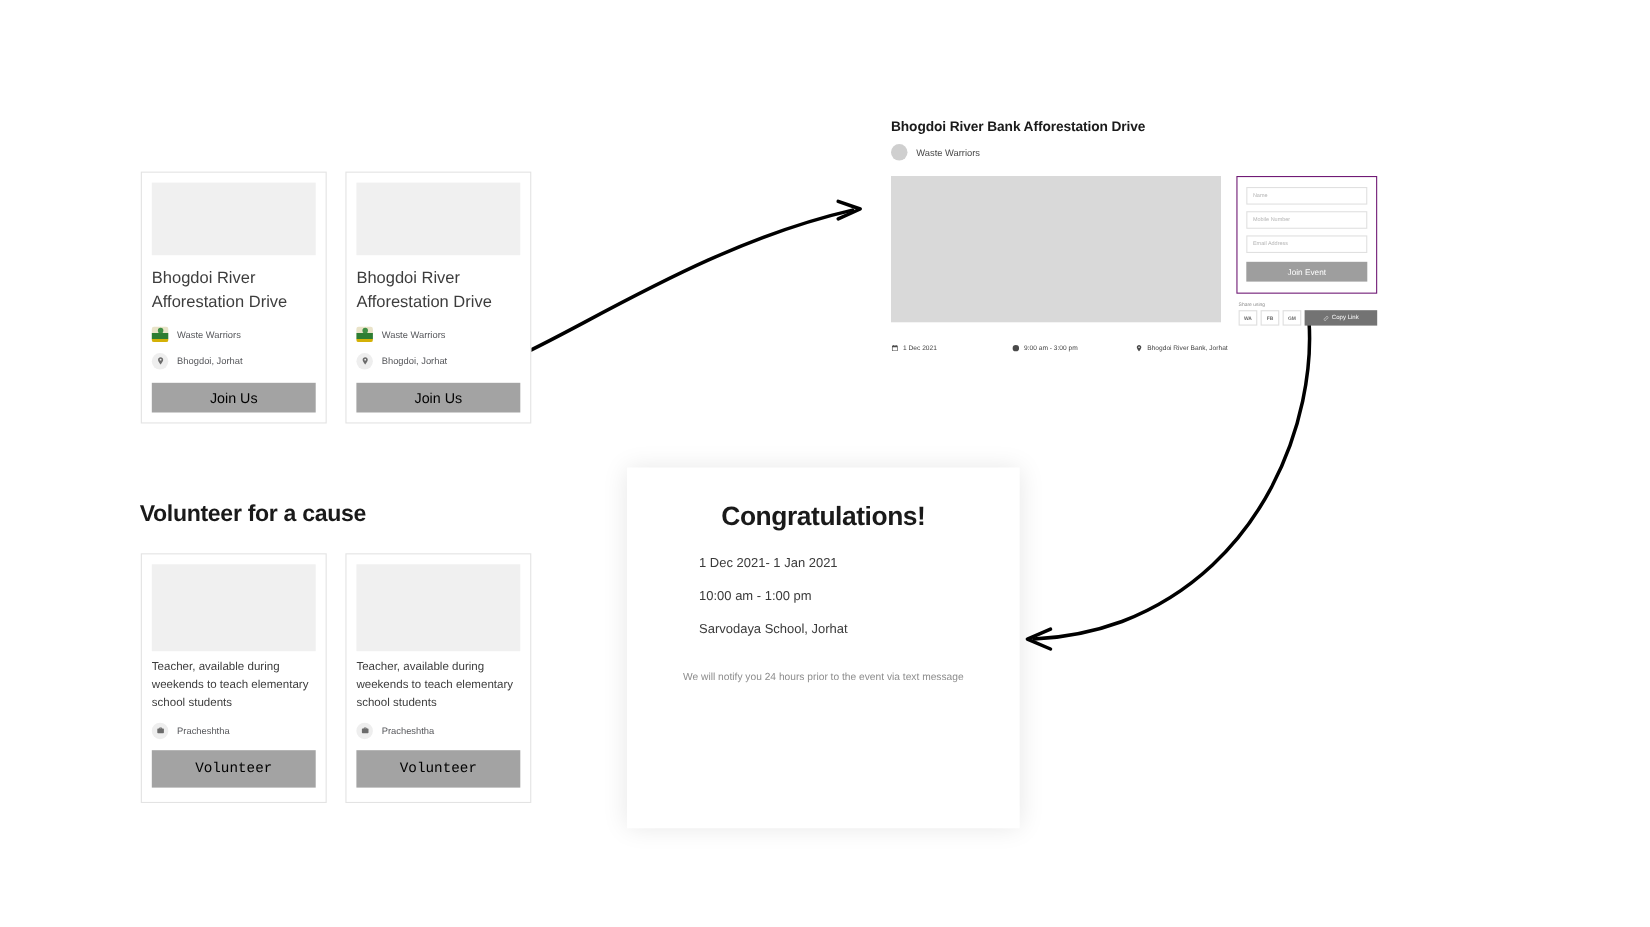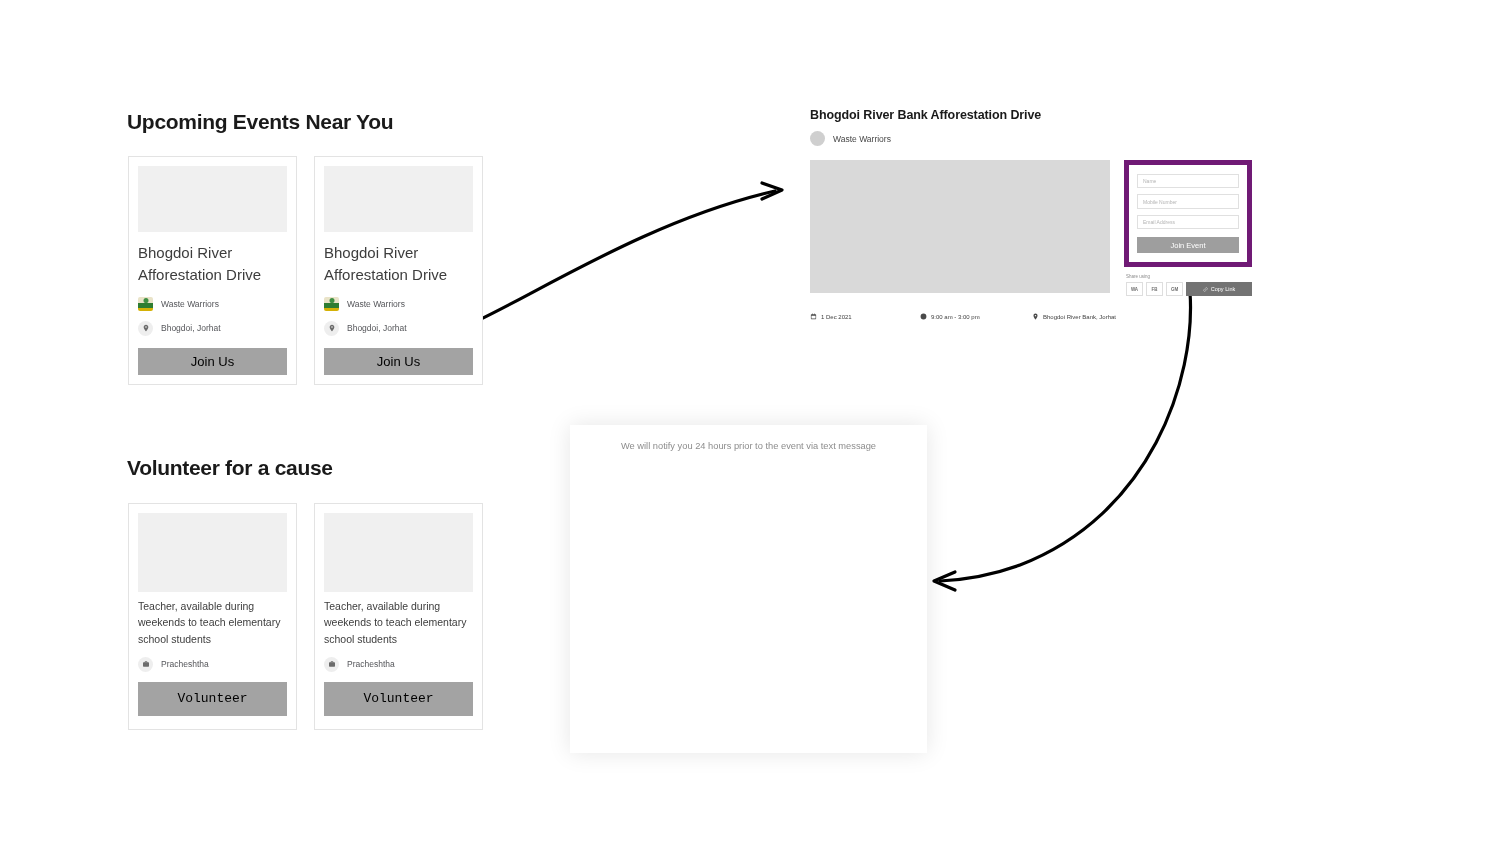--- a/index.html
+++ b/index.html
@@ -113,21 +113,21 @@
   }
   #detail-org-row { display: flex; align-items: center; gap: 8px; margin-top: 9px; }
   #detail-org-avatar { width: 15px; height: 15px; border-radius: 50%; background: #cfcfcf; flex: none; }
   #detail-org-name { font-size: 8.5px; color: #474747; }
 
   #detail-body { display: flex; gap: 14px; margin-top: 14px; }
   #detail-hero { width: 300px; height: 133px; background: #d9d9d9; flex: none; }
 
   #join-card {
     width: 128px; height: 107px;
-    border: 5px solid #701a75; background: #fff;
+    border: 1px solid #701a75; background: #fff;
     padding: 9px 8px; display: flex; flex-direction: column; gap: 6px;
   }
   .join-input {
     width: 100%; height: 16px;
     border: 1px solid #e0e0e0; background: #fff;
     font-family: inherit; font-size: 5px; color: #8d8d8d;
     padding: 0 5px; outline: none;
   }
   .join-input::placeholder { color: #b4b4b4; font-size: 5px; }
   #btn-join-event {
@@ -203,21 +203,20 @@
 
 <div id="stage">
 
   <svg id="arrows" viewBox="0 0 1500 843">
     <path d="M455 331 C 520 305, 640 222, 775 191" fill="none" stroke="#000" stroke-width="3.2" stroke-linecap="round"></path>
     <path d="M762 183 L 782 190 L 762 199" fill="none" stroke="#000" stroke-width="3.2" stroke-linecap="round" stroke-linejoin="round"></path>
     <path d="M1190 292 C 1196 380, 1150 515, 1020 565 C 990 576, 960 580, 940 581" fill="none" stroke="#000" stroke-width="3.2" stroke-linecap="round"></path>
     <path d="M955 572 L 934 581 L 955 590" fill="none" stroke="#000" stroke-width="3.2" stroke-linecap="round" stroke-linejoin="round"></path>
   </svg>
 
-  <div class="section-title" id="title-upcoming">Upcoming Events Near You</div>
 
   <div class="card" id="card-event-1">
     <div class="card-thumb"></div>
     <div class="card-title">Bhogdoi River Afforestation Drive</div>
     <div class="card-meta">
       <span class="icon-org"></span>
       <span class="meta-label">Waste Warriors</span>
     </div>
     <div class="card-meta">
       <span class="icon-circle">
@@ -326,16 +325,22 @@
     </div>
     <div class="foot-item" id="foot-loc">
       <svg viewBox="0 0 24 24">
         <path d="M12 2C8.1 2 5 5.1 5 9c0 5.2 7 13 7 13s7-7.8 7-13c0-3.9-3.1-7-7-7zm0 9.5A2.5 2.5 0 1 1 12 6.5a2.5 2.5 0 0 1 0 5z"></path>
       </svg>
       <span class="foot-text">Bhogdoi River Bank, Jorhat</span>
     </div>
   </div>
 
   <div id="modal">
+    <div id="modal-heading">Congratulations!</div>
+    <div id="modal-details">
+      <div class="modal-detail-line">1 Dec 2021- 1 Jan 2021</div>
+      <div class="modal-detail-line">10:00 am - 1:00 pm</div>
+      <div class="modal-detail-line">Sarvodaya School, Jorhat</div>
+    </div>
     <div id="modal-note">We will notify you 24 hours prior to the event via text message</div>
   </div>
 
 </div>
 
 </body></html>

